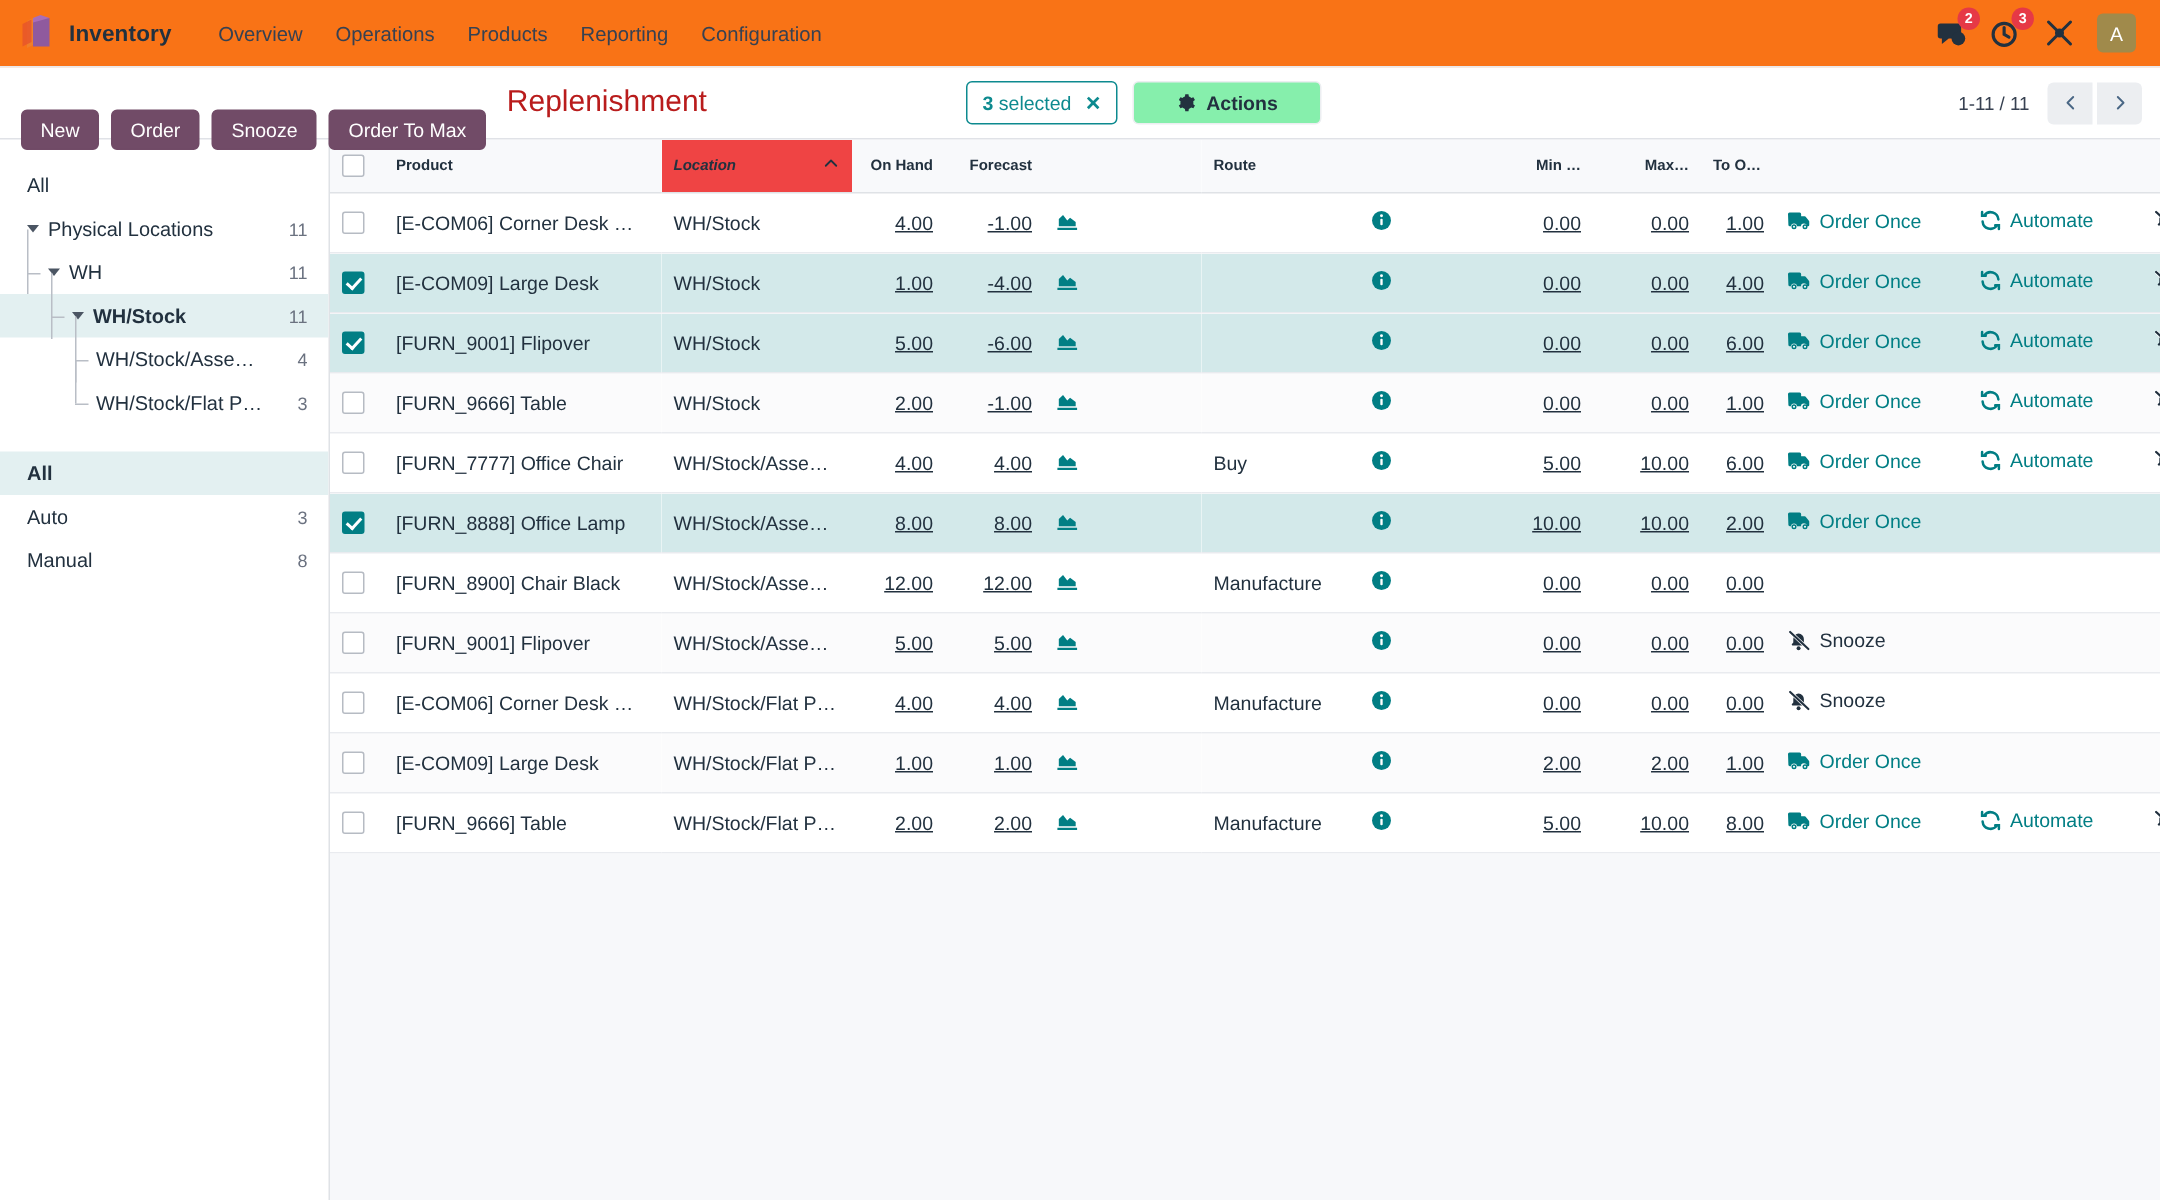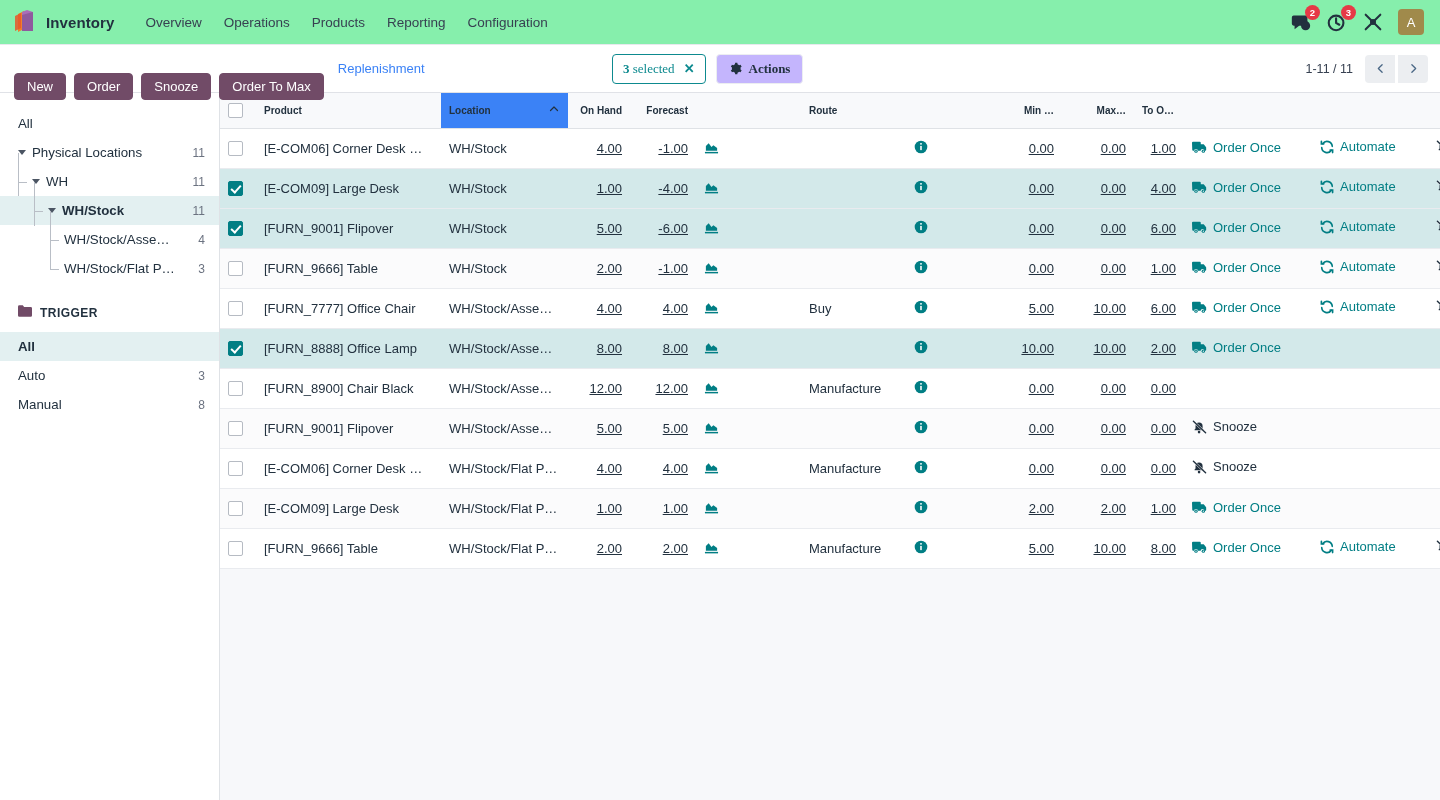--- a/index.html
+++ b/index.html
@@ -11,21 +11,21 @@
     background: #ffffff;
     overflow: hidden;
   }
 
   
   .navbar {
     height: 45px;
     display: flex;
     align-items: center;
     padding: 0 12px 0 10px;
-    background: #86efac;
+    background: #f97316;
     border-bottom: 1px solid #e7e9ed;
     position: relative;
   }
   .brand-logo { width: 26px; height: 26px; margin-right: 10px; flex: 0 0 auto; }
   .brand-name {
     font-size: 15px; font-weight: 700; color: #22313f;
     margin-right: 20px; letter-spacing: .1px; white-space: nowrap;
   }
   .nav-item {
     font-size: 13.5px; color: #374151; padding: 5px 11px;
@@ -54,36 +54,36 @@
     border-bottom: 1px solid #e0e2e7; position: relative;
   }
   .btn-primary {
     background: #714b67; color: #fff; border: 1px solid #714b67;
     font-size: 13px; padding: 5px 12px; border-radius: 4px;
     margin-right: 8px; cursor: pointer; white-space: nowrap;
     font-family: inherit;
     margin-top: 36px;
   }
   .view-title {
-    font-size: 13px; color: #3b82f6; margin-left: 6px; white-space: nowrap;
+    font-size: 20px; color: #b91c1c; margin-left: 6px; white-space: nowrap;
   }
   .cp-center {
-    position: absolute; left: 612px; display: flex; align-items: center; gap: 10px; font-family: Liberation Serif, serif;
+    position: absolute; left: 644px; display: flex; align-items: center; gap: 10px;
   }
   .sel-pill {
     display: flex; align-items: center; gap: 9px;
     border: 1px solid #0d8a8f; color: #0d8a8f; background: #fff;
     border-radius: 4px; padding: 6px 10px; font-size: 13px; cursor: pointer;
   }
   .sel-pill b { font-weight: 700; }
   .sel-x { font-size: 13px; font-weight: 700; line-height: 1; }
   .actions-btn {
     display: flex; align-items: center; gap: 7px;
-    background: #c4b5fd; border: 1px solid #eceef1; color: #22313f;
-    border-radius: 4px; padding: 6px 12px; font-size: 13px; font-weight: 700;
+    background: #86efac; border: 1px solid #eceef1; color: #22313f;
+    border-radius: 4px; padding: 6px 28px; font-size: 13px; font-weight: 700;
     cursor: pointer; font-family: inherit;
   }
   .cp-right { margin-left: auto; display: flex; align-items: center; gap: 2px; }
   .pager-text { font-size: 12.5px; color: #374151; margin-right: 10px; white-space: nowrap; }
   .pager-btn {
     width: 30px; height: 28px; background: #eceef1; border: none;
     display: flex; align-items: center; justify-content: center;
     cursor: pointer; color: #4a6785;
   }
   .pager-btn.l { border-radius: 4px 0 0 4px; }
@@ -134,21 +134,21 @@
 
   
   .listwrap { flex: 1; background: #f7f8fa; overflow: hidden; }
   table.lst { width: 100%; border-collapse: collapse; background: #fff; table-layout: fixed; }
   table.lst thead th {
     background: #f8f9fb; font-size: 10px; font-weight: 700; color: #22313f;
     height: 35px; padding: 0 8px; text-align: left; white-space: nowrap;
     border-bottom: 1px solid #dfe2e6; overflow: hidden; text-overflow: ellipsis;
     cursor: pointer;
   }
-  table.lst thead th.sorted { background: #3b82f6; }
+  table.lst thead th.sorted { background: #ef4444; font-style: italic; }
   table.lst thead th.num { text-align: right; }
   table.lst thead th .sortwrap { display: flex; align-items: center; justify-content: space-between; }
   table.lst tbody td {
     height: 40px; padding: 0 8px; font-size: 13px; color: #22313f;
     border-bottom: 1px solid #e9ebef; white-space: nowrap;
     overflow: hidden; text-overflow: ellipsis;
   }
   table.lst tbody tr:nth-child(even) { background: #fbfbfc; }
   table.lst tbody tr.sel, table.lst tbody tr.sel:nth-child(even) { background: #d3e9ea; }
   td.num { text-align: right; text-decoration: underline; }
@@ -297,26 +297,20 @@
       </div>
       <div class="s-row">
         <span style="flex:0 0 50px"></span>
         <span class="tree-stub" style="width:10px"></span>
         <span style="flex:0 0 4px"></span>
         <span style="flex:0 0 0px"></span>
         <span class="s-label">WH/Stock/Flat P…</span>
         <span class="s-count">3</span>
       </div>
       <div style="height: 18px;"></div>
-      <div class="sec-head">
-        <span><svg class="folder" viewBox="0 0 16 13">
-            <path d="M0 1.5A1.5 1.5 0 011.5 0h4L7 1.8h7.5A1.5 1.5 0 0116 3.3v8.2A1.5 1.5 0 0114.5 13h-13A1.5 1.5 0 010 11.5z" fill="#714b67"></path>
-          </svg></span>
-        <span class="t">TRIGGER</span>
-      </div>
       <div class="s-row active">
         <span style="flex:0 0 18px"></span>
         <span class="s-label">All</span>
       </div>
       <div class="s-row">
         <span style="flex:0 0 18px"></span>
         <span class="s-label">Auto</span>
         <span class="s-count">3</span>
       </div>
       <div class="s-row">

